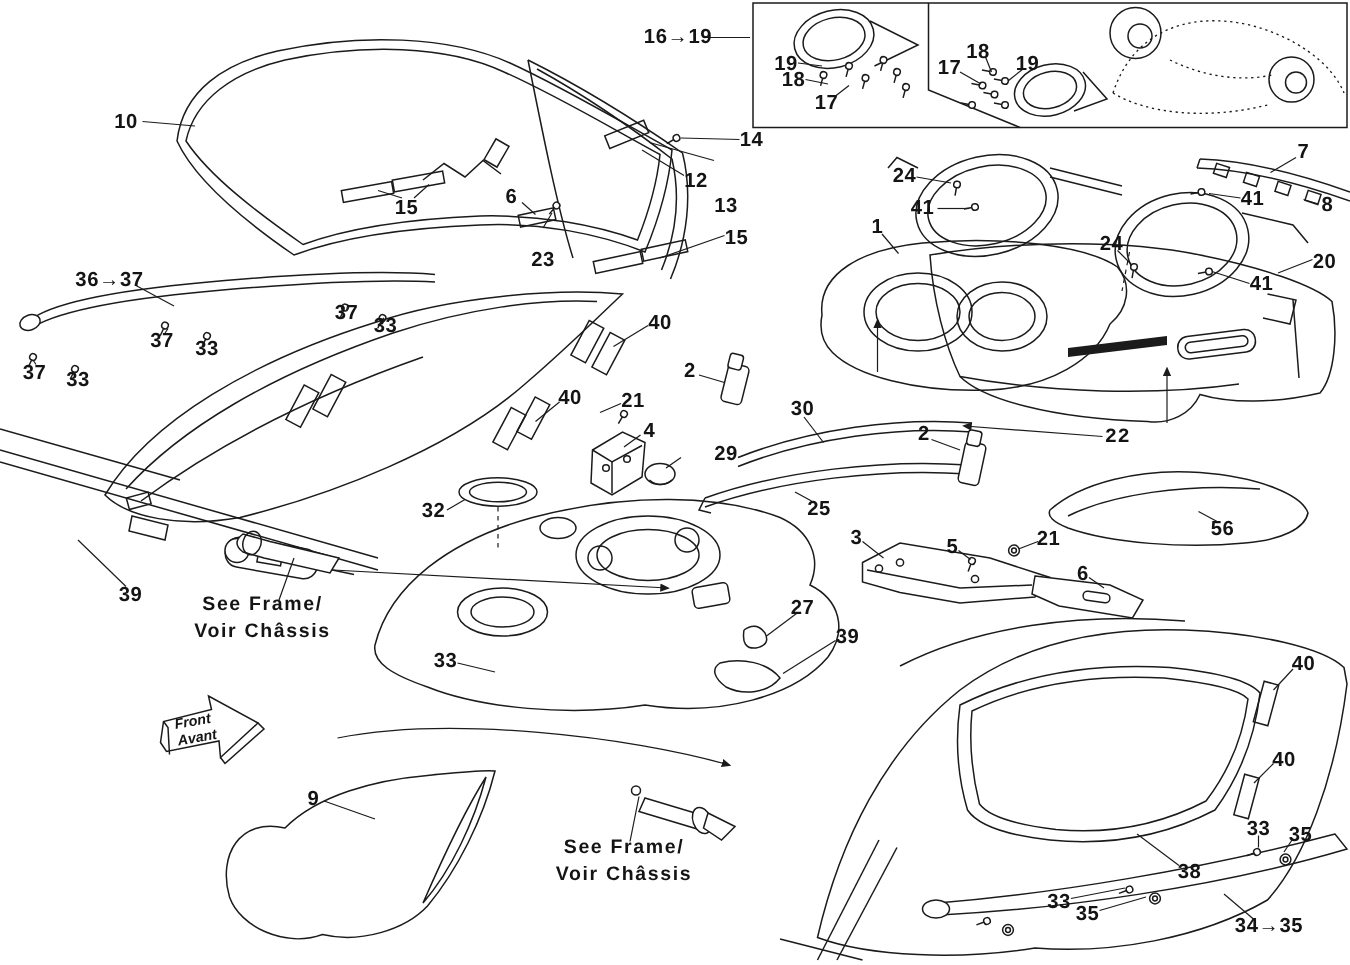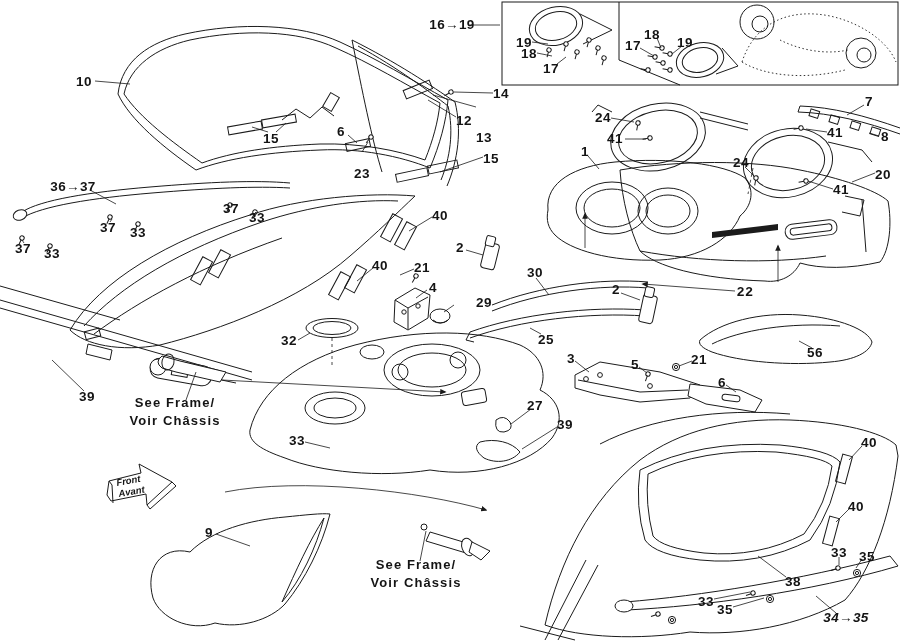--- a/index.html
+++ b/index.html
@@ -428,21 +428,21 @@
       <span class="callout" style="left: 87px; top: 396px;">39</span>
       <span class="callout" style="left: 297px; top: 440px;">33</span>
       <span class="callout" style="left: 209px; top: 532px;">9</span>
       <span class="callout" style="left: 869px; top: 442px;">40</span>
       <span class="callout" style="left: 856px; top: 506px;">40</span>
       <span class="callout" style="left: 839px; top: 552px;">33</span>
       <span class="callout" style="left: 867px; top: 556px;">35</span>
       <span class="callout" style="left: 793px; top: 581px;">38</span>
       <span class="callout" style="left: 706px; top: 601px;">33</span>
       <span class="callout" style="left: 725px; top: 609px;">35</span>
-      <span class="callout" style="left: 846px; top: 617px; font-style: italic;">34→35</span>
+      <span class="callout" style="left: 846px; top: 617px;">34→35</span>
     </div>
 <div class="layer">
       <div class="note" style="left: 175px; top: 412px;">See Frame/<div>Voir Châssis</div></div>
       <div class="note" style="left: 416px; top: 574px;">See Frame/<div>Voir Châssis</div></div>
     </div>
 <div class="pn">38M0930</div>
 
 </div>
 
 </body></html>

